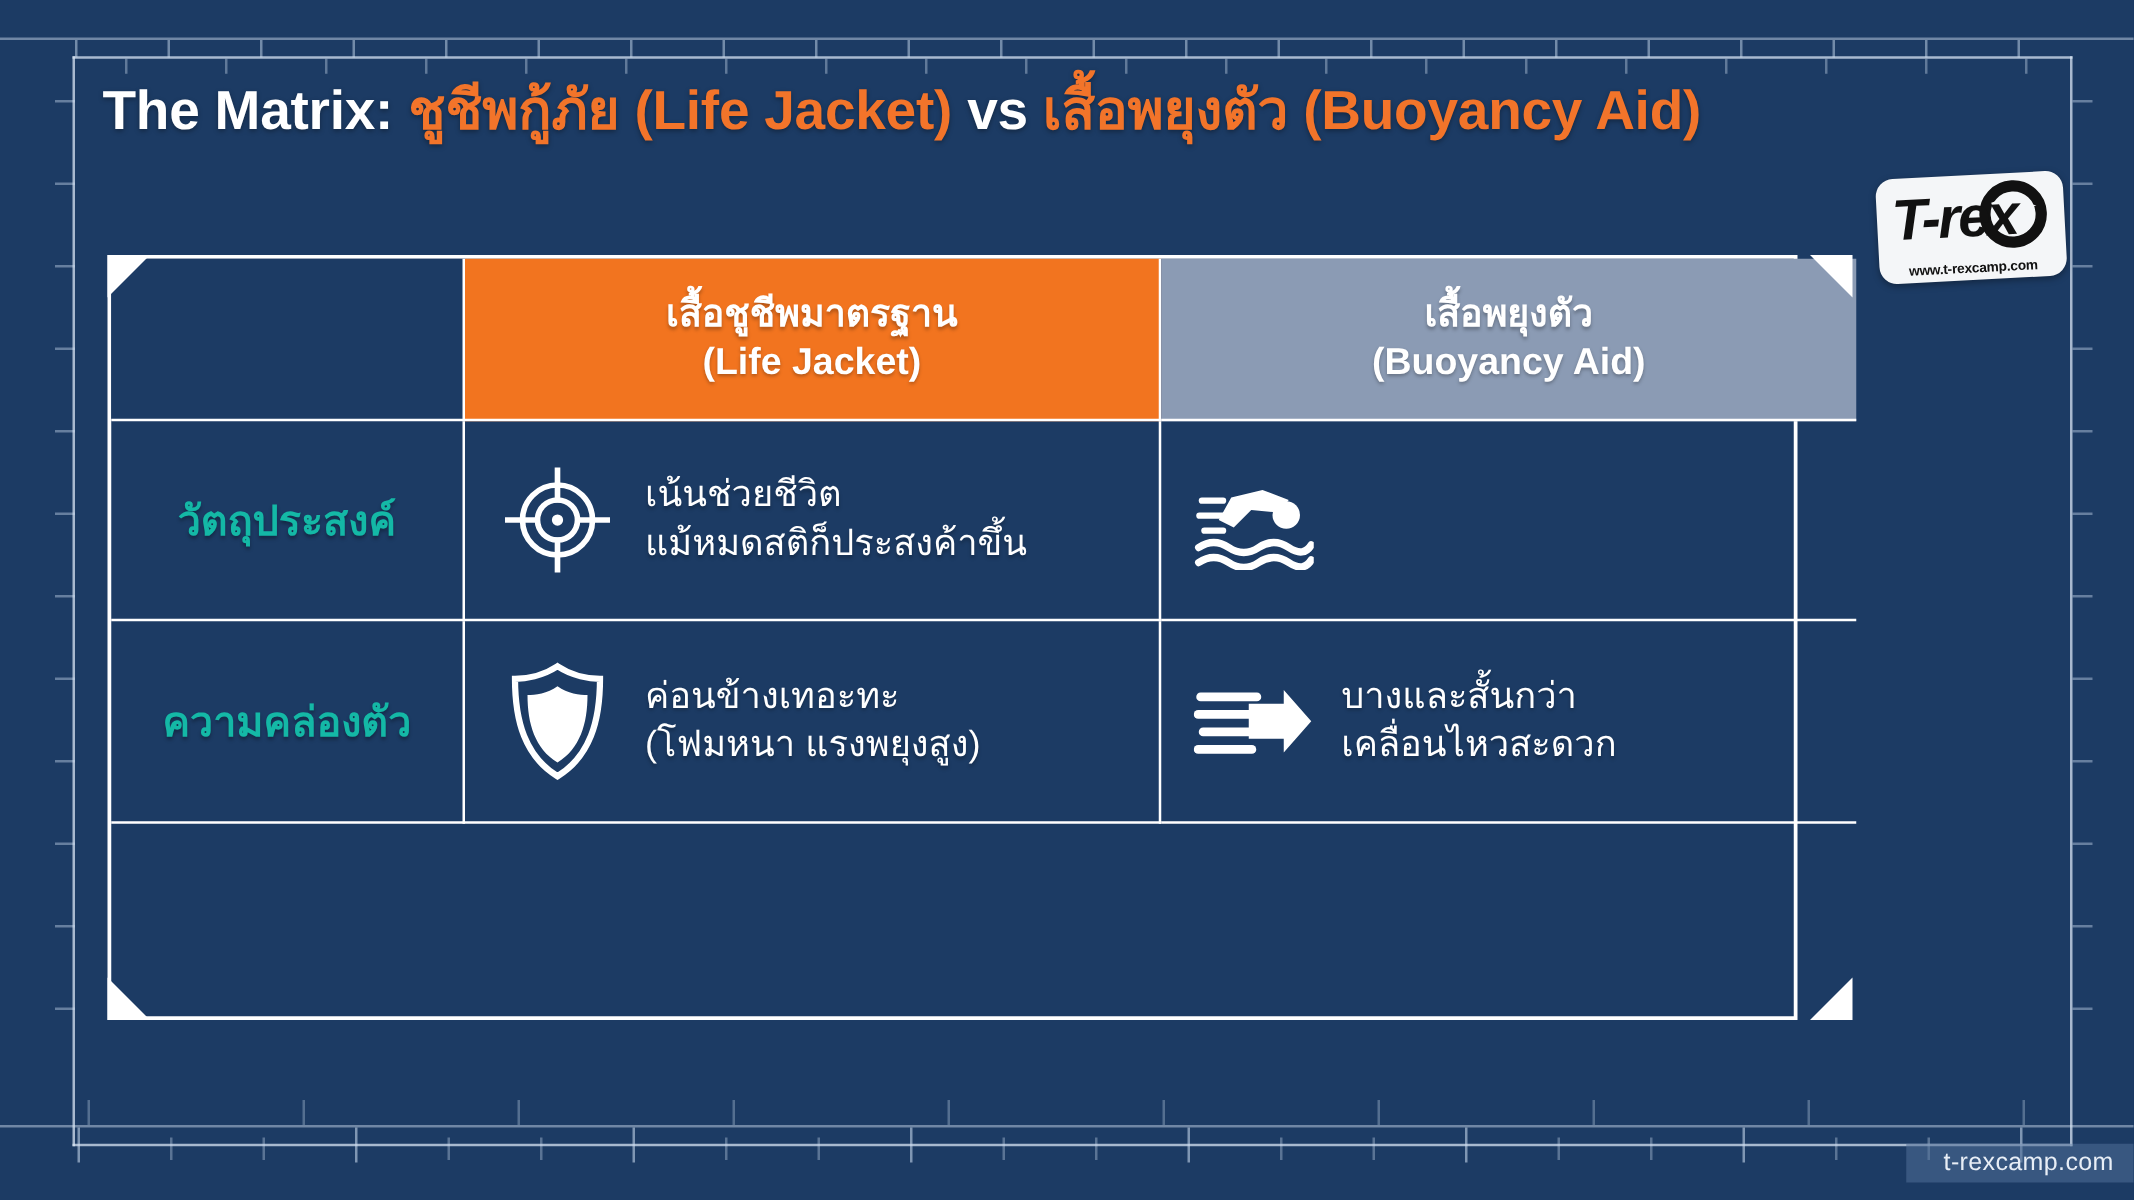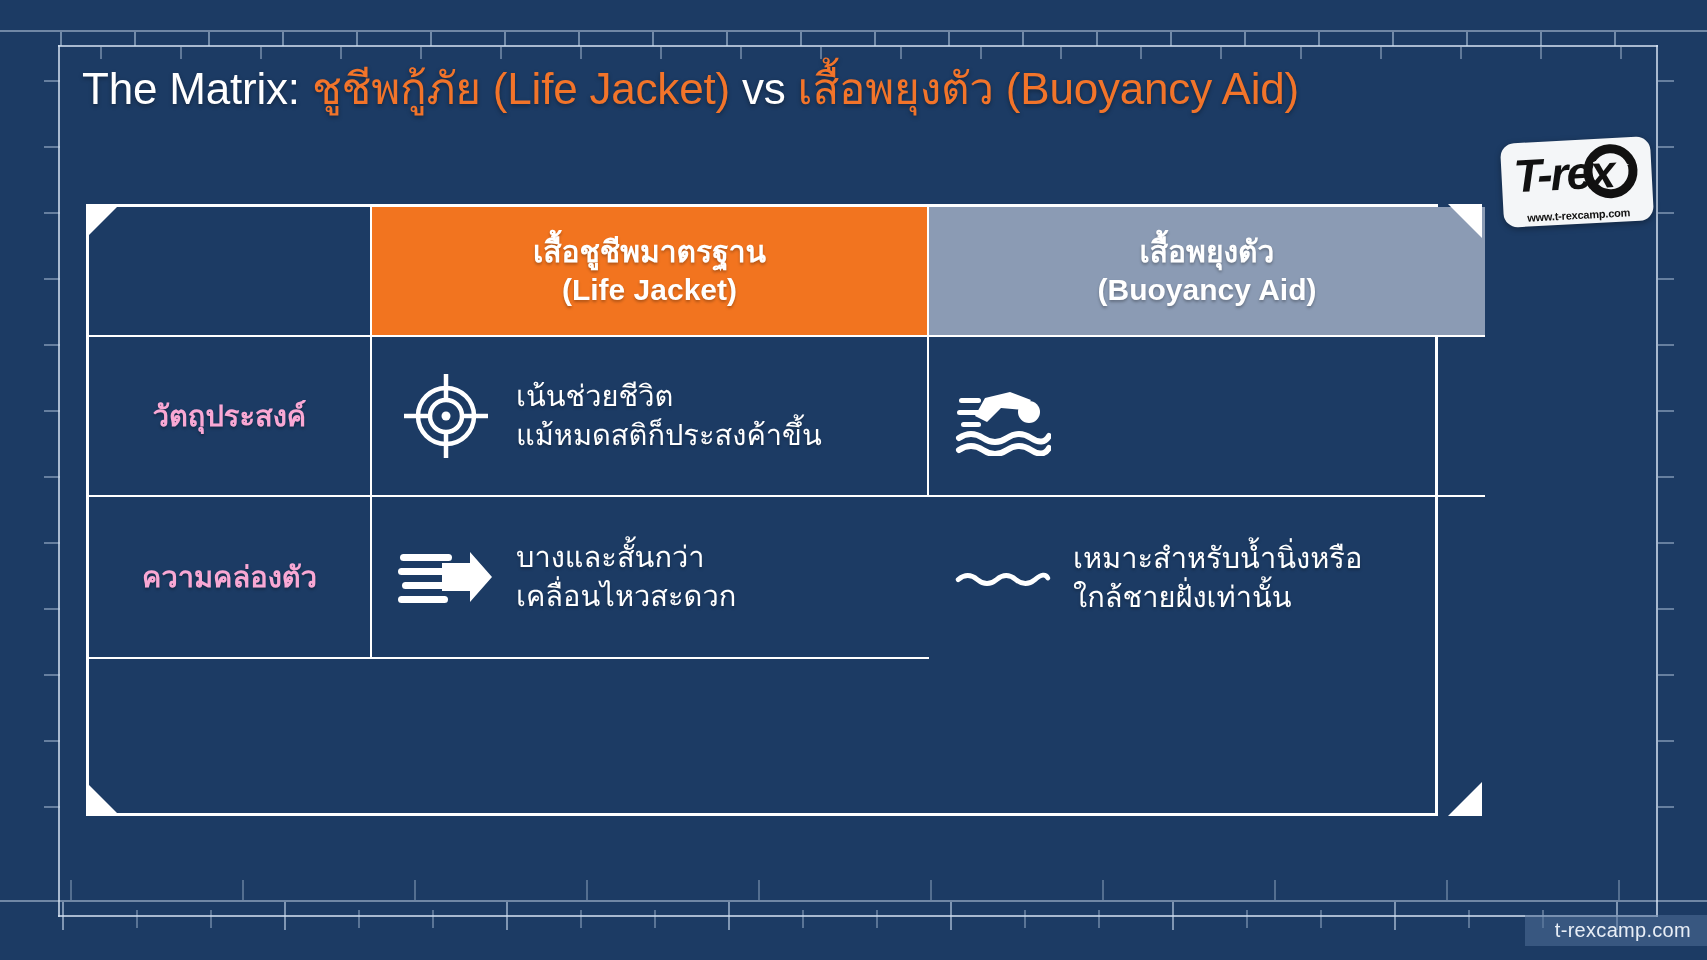--- a/index.html
+++ b/index.html
@@ -32,21 +32,21 @@
     position:absolute;
     background:rgba(205,222,240,.7);
   }
 
   
   .title {
     position:absolute;
     left:82px; top:62px;
     width:1380px;
     font-size:44px;
-    font-weight:normal;
+    font-weight:bold;
     line-height:1.22;
     color:#ffffff;
     letter-spacing:-0.2px;
     text-shadow:0 2px 4px rgba(0,0,0,.35);
   }
   .title .hl { color:#f2742a; }
 
   
   .logo {
     position:absolute;
@@ -124,22 +124,22 @@
     font-size:30px;
     font-weight:bold;
     line-height:1.28;
     text-shadow:0 2px 3px rgba(0,0,0,.28);
     white-space:pre-line;
   }
 
   .rowlabel {
     justify-content:center;
     text-align:right;
-    color:#f9a8d4;
-    font-size:29px;
+    color:#14b8a6;
+    font-size:33px;
     font-weight:bold;
     text-shadow:0 2px 3px rgba(0,0,0,.3);
   }
 
   .content {
     padding:0 18px 0 26px;
     gap:22px;
   }
   .icon-box {
     flex:0 0 96px;
@@ -335,43 +335,44 @@
           <rect x="4" y="22" width="22" height="5" rx="2.5" fill="#fff"></rect>
           <rect x="2" y="34" width="26" height="5" rx="2.5" fill="#fff"></rect>
           <rect x="6" y="46" width="20" height="5" rx="2.5" fill="#fff"></rect>
           <path d="M4 62 Q16 54 28 62 T52 62 T76 62 T94 60" fill="none" stroke="#fff" stroke-width="6" stroke-linecap="round"></path>
           <path d="M4 74 Q16 66 28 74 T52 74 T76 74 T94 72" fill="none" stroke="#fff" stroke-width="6" stroke-linecap="round"></path>
         </svg>
       </span>
     </div>
 
     <div class="cell rowlabel">ความคล่องตัว</div>
+    <div class="cell content">
+      <span class="icon-box">
+        <svg width="80" height="96" viewBox="0 0 80 96">
+          <path d="M40 4 C28 12 14 14 6 14 C6 48 14 76 40 92 C66 76 74 48 74 14 C66 14 52 12 40 4 Z" fill="none" stroke="#fff" stroke-width="5"></path>
+          <path d="M40 20 C32 26 22 27 16 27 C16 50 22 70 40 81 C58 70 64 50 64 27 C58 27 48 26 40 20 Z" fill="#fff"></path>
+        </svg>
+      </span>
+      <span class="cell-text">ค่อนข้างเทอะทะ
+(โฟมหนา แรงพยุงสูง)</span>
+    </div>
     <div class="cell content lastcol">
       <span class="icon-box">
         <svg width="96" height="62" viewBox="0 0 96 62">
           <rect x="2" y="8" width="52" height="7" rx="3.5" fill="#fff"></rect>
           <rect x="0" y="22" width="48" height="7" rx="3.5" fill="#fff"></rect>
           <rect x="4" y="36" width="46" height="7" rx="3.5" fill="#fff"></rect>
           <rect x="0" y="50" width="50" height="7" rx="3.5" fill="#fff"></rect>
           <path d="M44 17 L72 17 L72 6 L94 31 L72 56 L72 45 L44 45 Z" fill="#fff"></path>
         </svg>
       </span>
       <span class="cell-text">บางและสั้นกว่า
 เคลื่อนไหวสะดวก</span>
     </div>
 
-    <div class="cell content lastrow lastcol">
-      <span class="icon-box">
-        <svg width="120" height="36" viewBox="0 0 120 36">
-          <path d="M4 20 Q16 10 28 20 T52 20 T76 20 T100 20 T116 18" fill="none" stroke="#fff" stroke-width="6" stroke-linecap="round"></path>
-        </svg>
-      </span>
-      <span class="cell-text">เหมาะสำหรับน้ำนิ่งหรือ
-ใกล้ชายฝั่งเท่านั้น</span>
-    </div>
   </div>
 
   <div class="notch notch-tl"></div>
   <div class="notch notch-tr"></div>
   <div class="notch notch-bl"></div>
   <div class="notch notch-br"></div>
 
   <div class="watermark">t-rexcamp.com</div>
 </div>
 

